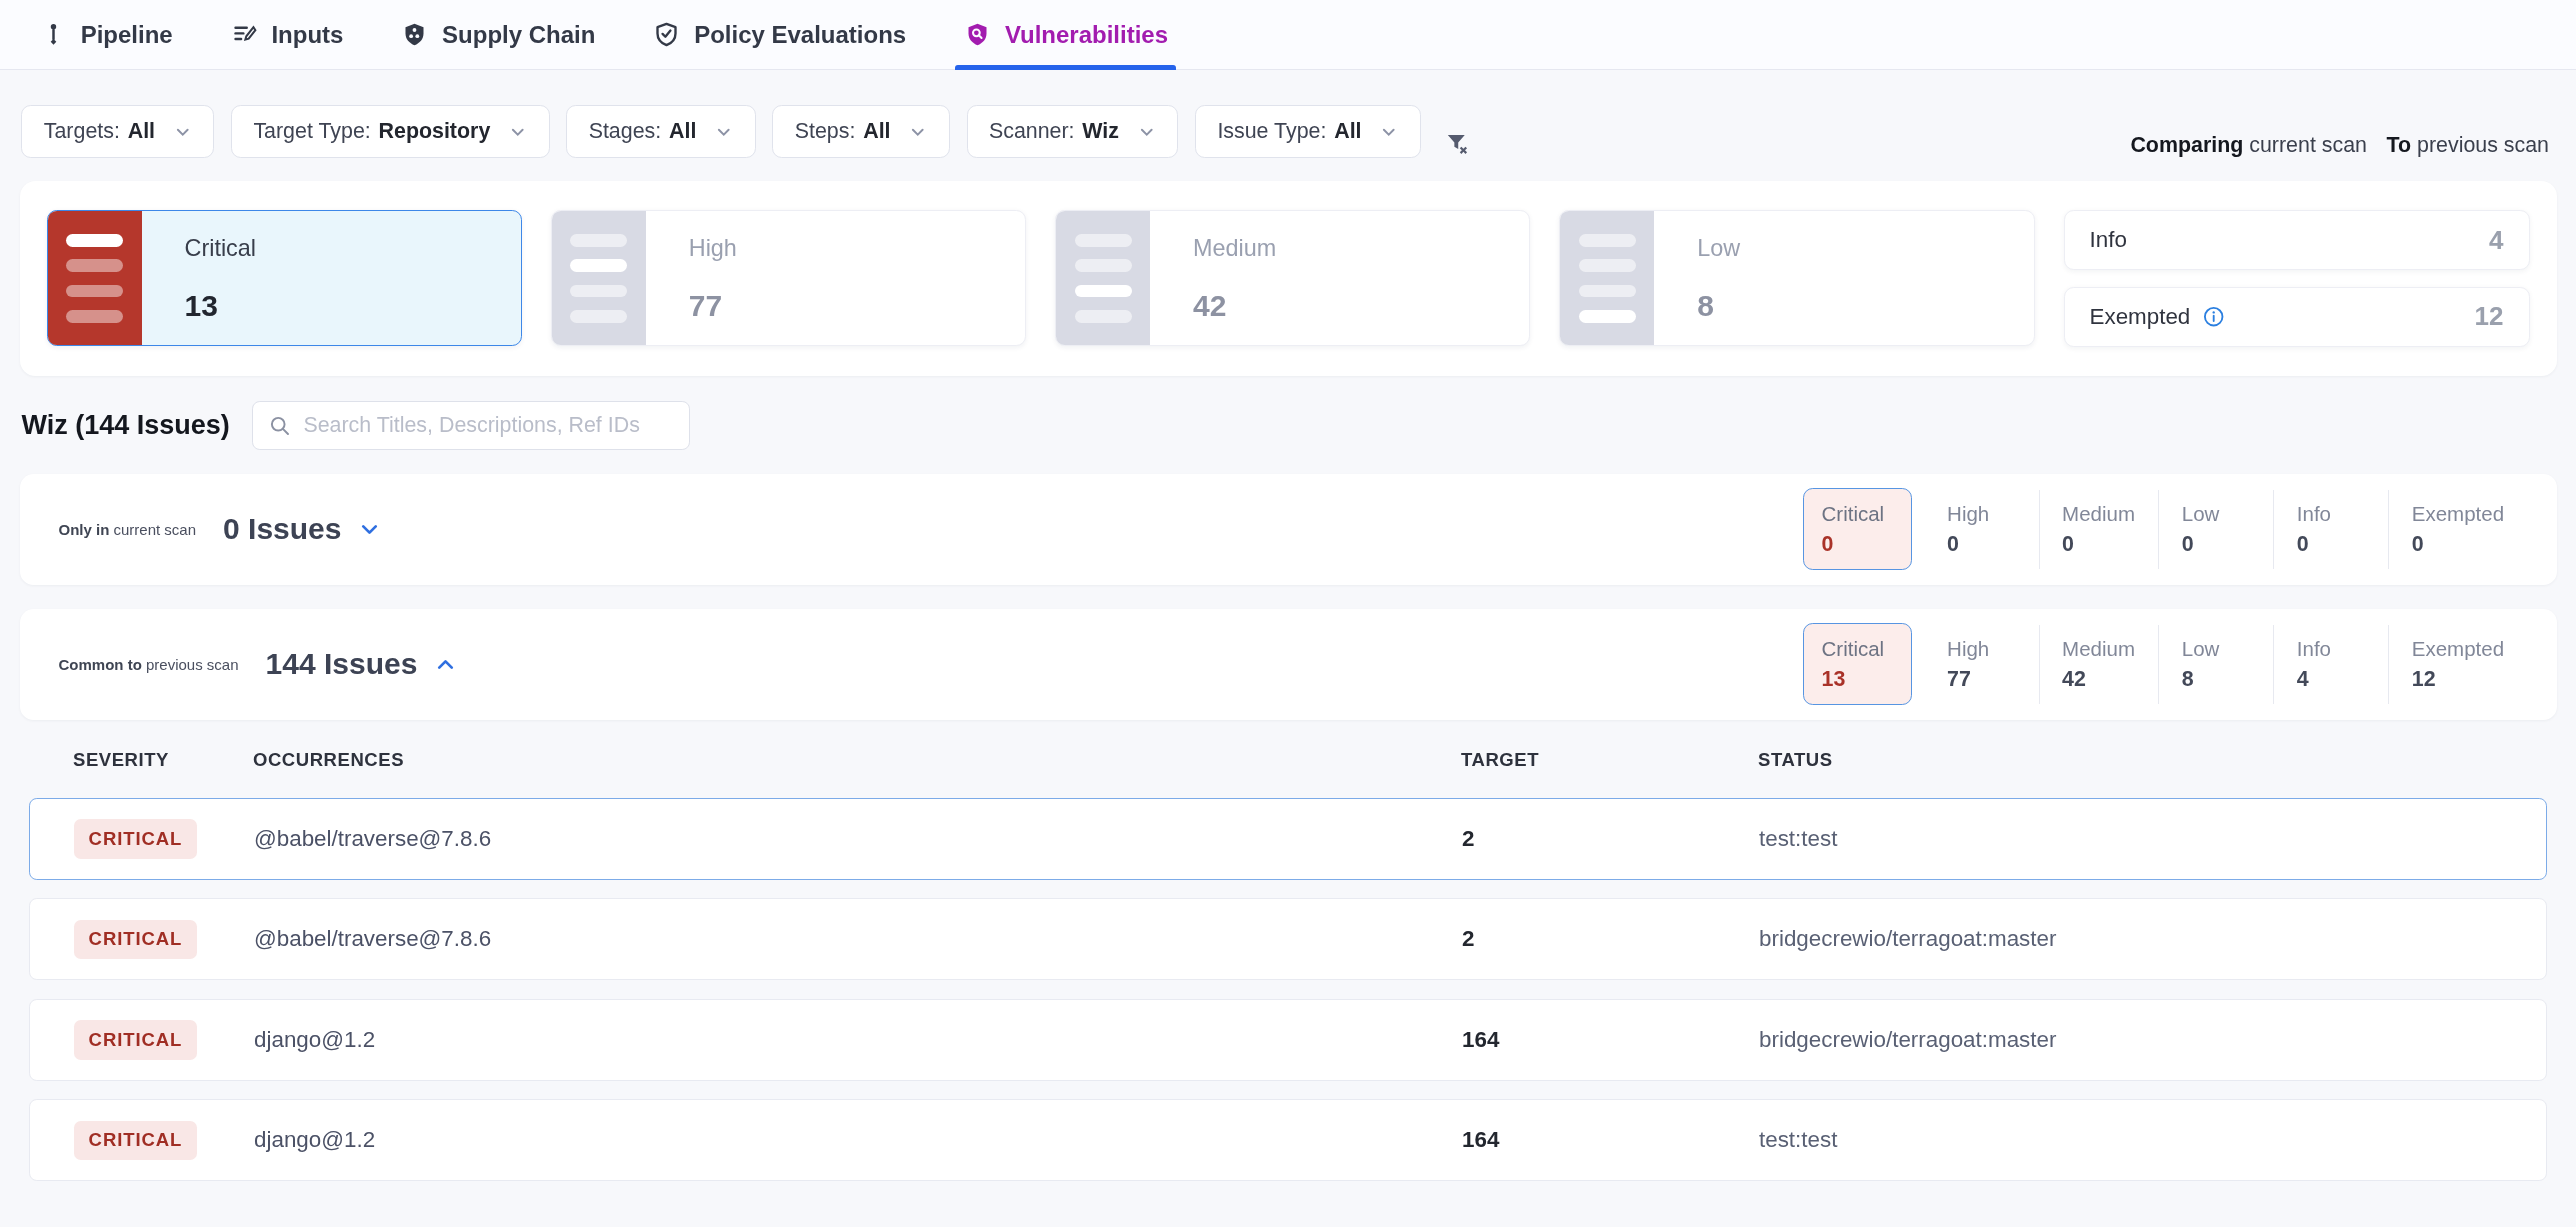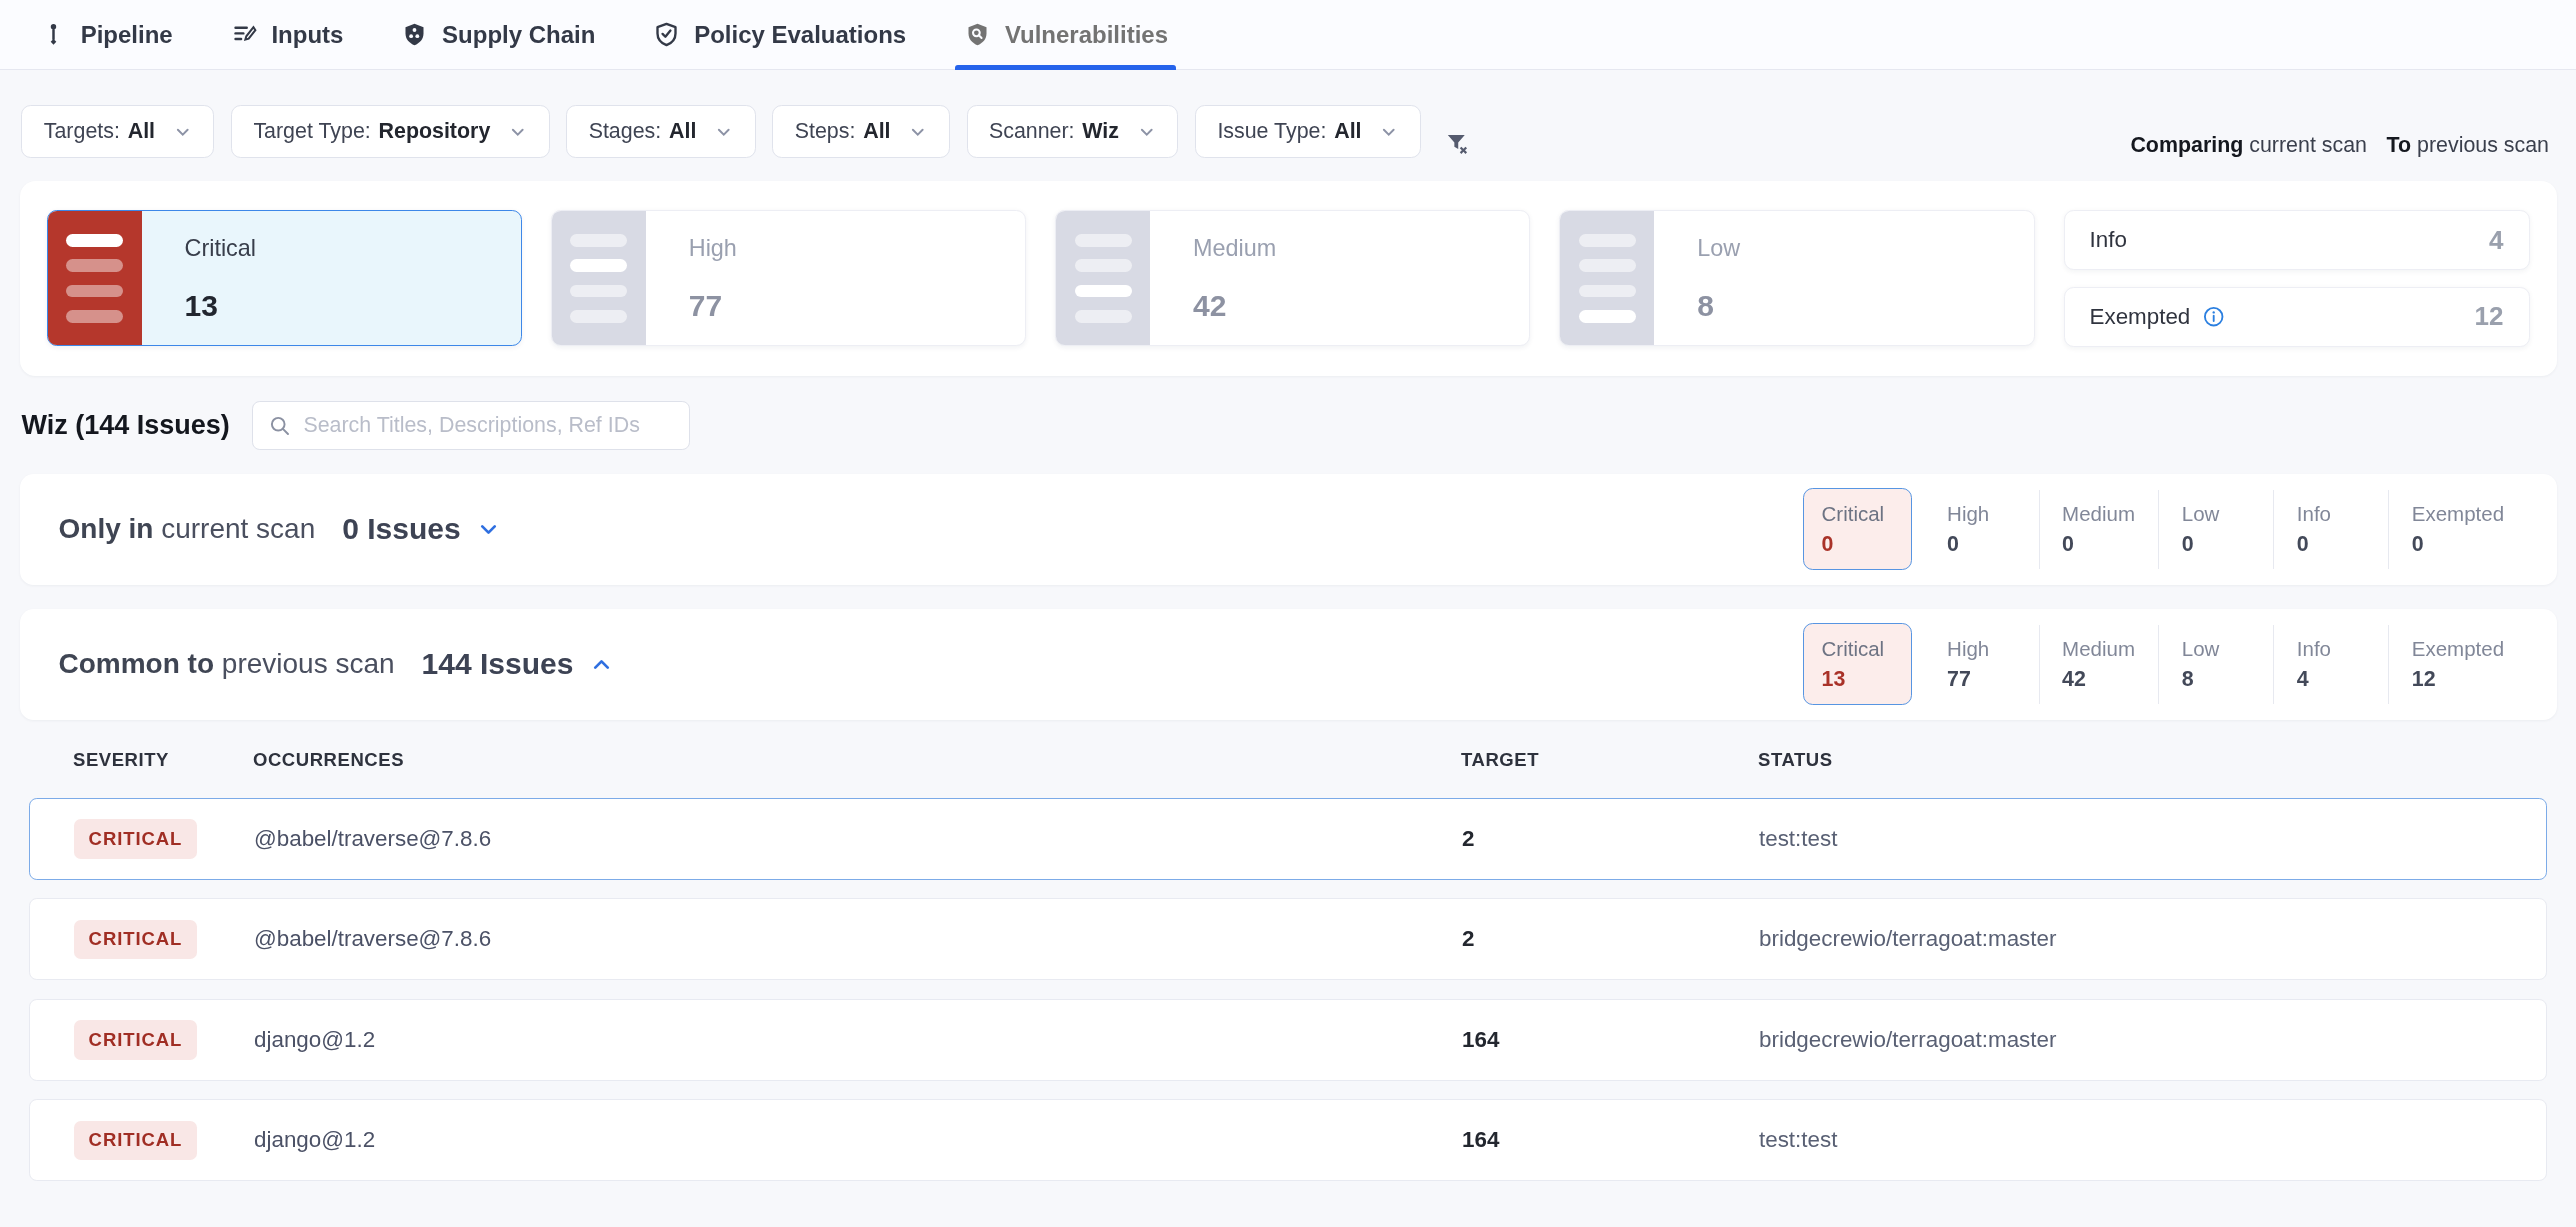--- a/index.html
+++ b/index.html
@@ -6,21 +6,21 @@
   html,body { width:2576px; height:1228px; overflow:hidden; }
   body { font-family:"Liberation Sans", sans-serif; background:#f7f8fb; color:#2a2f3a; }
   #app { width:2576px; height:1228px; position:relative; }
 
   
   .tabbar { height:70px; background:#fbfcff; border-bottom:1px solid #e5e7f0;
             display:flex; align-items:center; padding-left:39px; gap:57px; }
   .tab { display:flex; align-items:center; gap:12.7px; height:100%;
          font-size:24px; font-weight:600; color:#333947; position:relative; cursor:pointer; }
   .tab .ticon { width:29px; height:29px; display:flex; align-items:center; justify-content:center; }
-  .tab.active { color:#737373; }
+  .tab.active { color:#a21caf; }
   .tab.active::after { content:""; position:absolute; left:-7.8px; right:-7.8px; bottom:-1px;
                        height:4.9px; background:#2563eb; border-radius:2.9px 2.9px 0 0; }
 
   
   .filters { display:flex; align-items:flex-end; gap:16.6px; margin:35px 27px 0 21.4px; }
   .fbtn { height:53px; background:#fff; border:1px solid #e0e3ec; border-radius:9.7px;
           display:flex; align-items:center; gap:17.5px; padding:0 21.4px; font-size:21.4px;
           color:#3f4453; cursor:pointer; }
   .fbtn .fval { font-weight:700; color:#23262e; margin-left:-9.7px; }
   .chev { color:#8d93a6; display:flex; }
@@ -63,21 +63,21 @@
             display:flex; align-items:center; padding:0 15.6px; gap:11.7px;justify-content:flex-end; }
   .search .sicon { color:#8b91a2; display:flex; }
   .search input { border:none; outline:none; font-size:21.4px; color:#333846; width:100%;
                   background:transparent; font-family:"Liberation Sans", sans-serif; }
   .search input::placeholder { color:#b9bdc9; }
 
   
   .section { margin:24px 19.5px 0; background:#fff; border-radius:13.6px;
              box-shadow:0 1px 2.9px rgba(25,35,60,.05); height:111px;
              display:flex; align-items:center; padding:0 29px 0 39px; }
-  .secLabel { font-size:28px; color:#4a4f5f; }
+  .secLabel { font-size:15px; color:#4a4f5f; }
   .secLabel b { color:#3f4553; font-weight:700; }
   .secCount { font-size:30px; font-weight:700; color:#3d4354; margin-left:27px;
               display:flex; align-items:center; gap:15.6px; cursor:pointer; }
   .secChev { color:#2f6fe0; display:flex; }
   .chips { margin-left:auto; display:flex; align-items:center; height:100%; }
   .chip { height:100%; display:flex; flex-direction:column; justify-content:center;
           padding:0 23.4px; position:relative; min-width:115px; cursor:pointer; }
   .chip .cl { font-size:20.5px; color:#818798; }
   .chip .cv { font-size:21.4px; font-weight:700; color:#434959; margin-top:6.8px; }
   .chip.selected { height:82px; background:#fcedeb; border:1.9px solid #5795e2; border-radius:9.7px;

